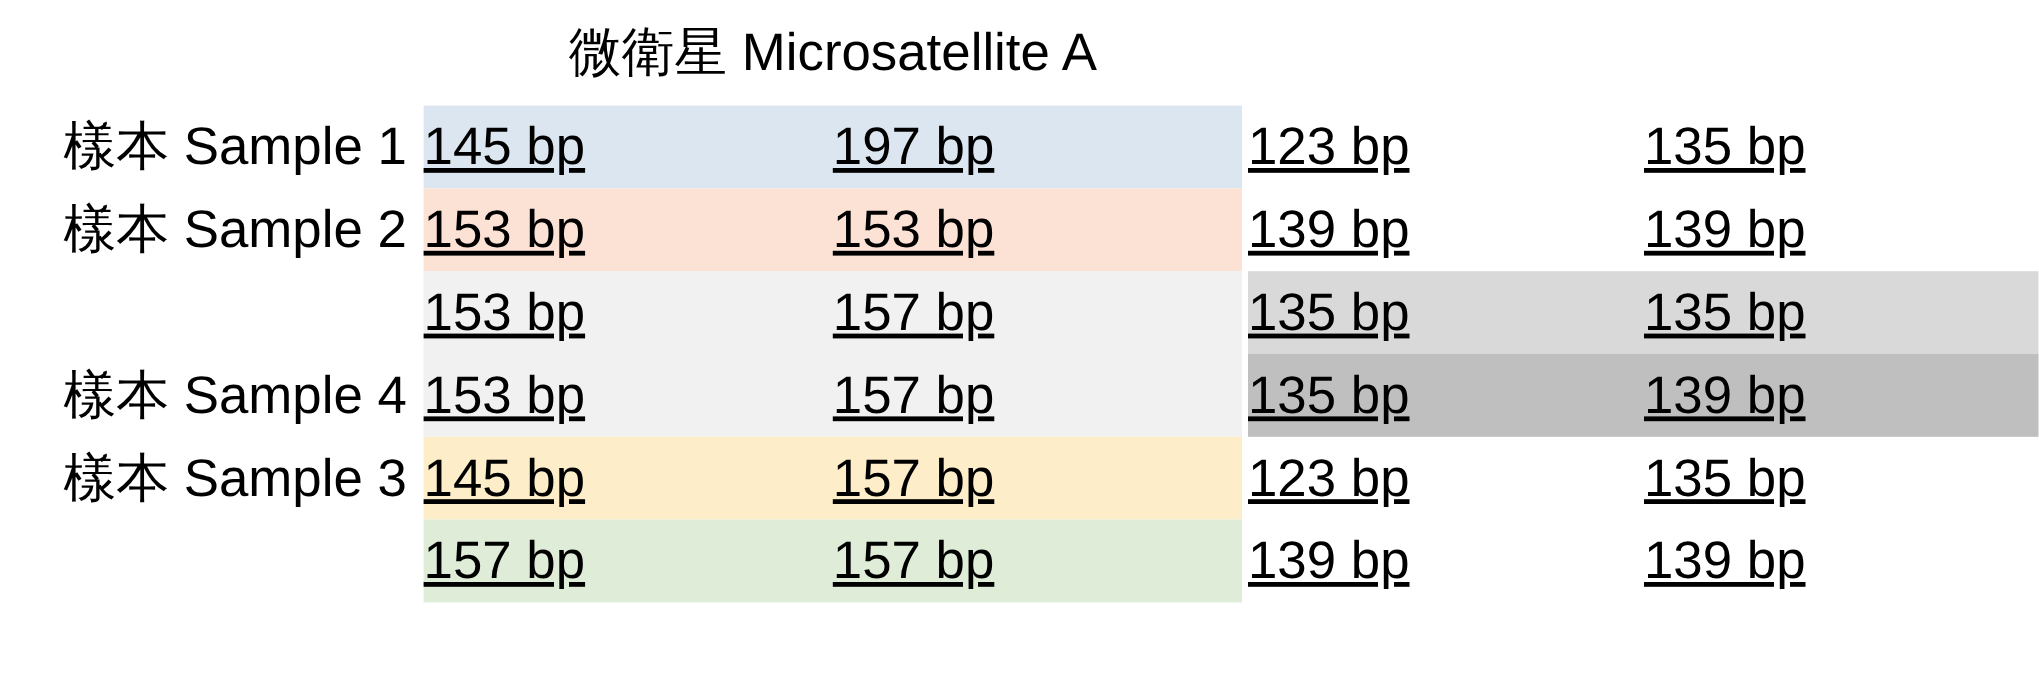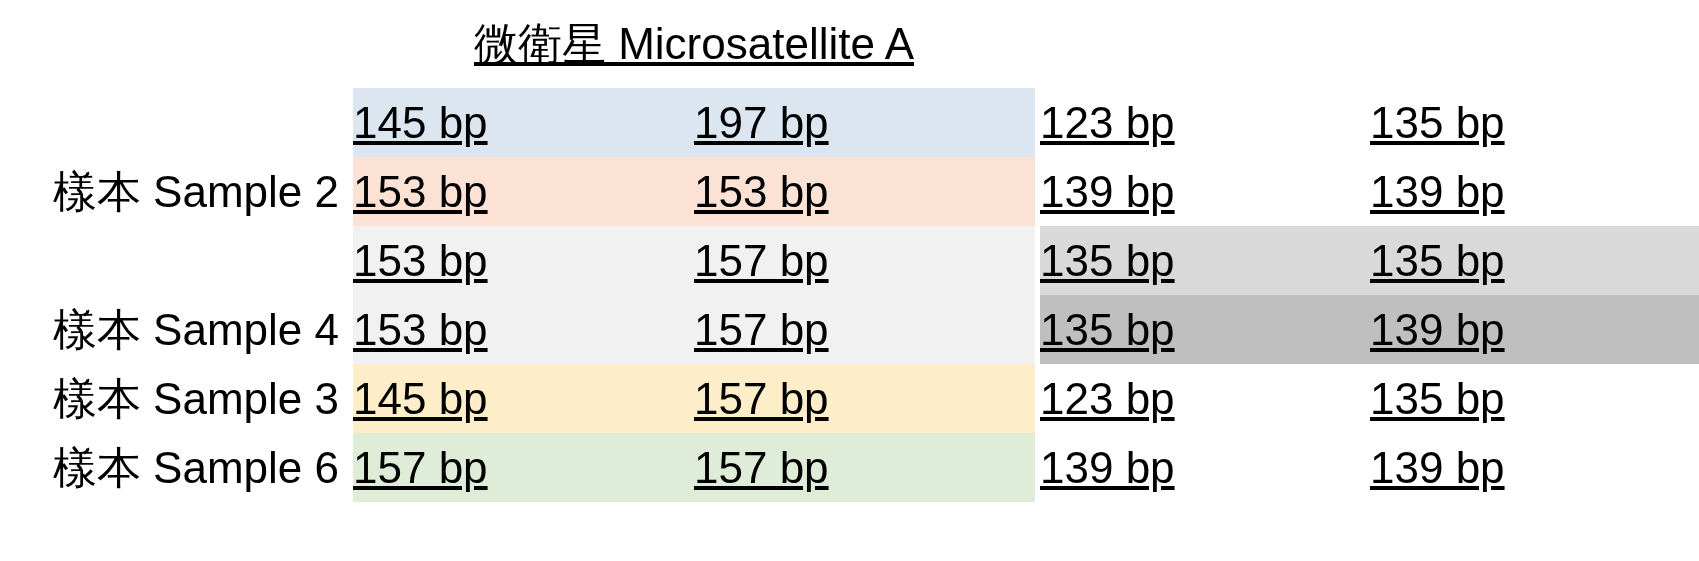--- a/index.html
+++ b/index.html
@@ -44,21 +44,21 @@
     line-height: 1;
     white-space: nowrap;
   }
   .hdr {
     font-size: 44px;
     line-height: 1;
     white-space: nowrap;
     text-align: center;
     align-self: center;
   }
-  .hdr-a { grid-column: 2 / span 2; grid-row: 1; text-decoration: underline; }
+  .hdr-a { grid-column: 2 / span 2; grid-row: 1; }
   .hdr-b { grid-column: 5 / span 2; grid-row: 1; }
 
   .rowlabel {
     grid-column: 1;
     text-align: right;
     padding-right: 14px;
   }
   .val {
     text-align: left;
     text-decoration: underline;
@@ -78,20 +78,21 @@
       <div class="band band-a" style="top: 295px; height: 69px; background: rgb(241, 241, 241);"></div>
       <div class="band band-b" style="top: 295px; height: 69px; background: rgb(191, 191, 191);"></div>
       <div class="band band-a" style="top: 364px; height: 69px; background: rgb(253, 237, 201);"></div>
       <div class="band band-a" style="top: 433px; height: 69px; background: rgb(223, 237, 216);"></div>
     </div>
 
   <div class="grid">
 
     <div class="hdr hdr-a">微衛星 Microsatellite A</div>
 
+    <div class="cell rowlabel" style="grid-row:2">樣本 Sample 1</div>
     <div class="cell val" style="grid-row:2; grid-column:2">145 bp</div>
     <div class="cell val" style="grid-row:2; grid-column:3">197 bp</div>
     <div class="spacer" style="grid-row:2"></div>
     <div class="cell val" style="grid-row:2; grid-column:5">123 bp</div>
     <div class="cell val" style="grid-row:2; grid-column:6">135 bp</div>
 
     <div class="cell rowlabel" style="grid-row:3">樣本 Sample 2</div>
     <div class="cell val" style="grid-row:3; grid-column:2">153 bp</div>
     <div class="cell val" style="grid-row:3; grid-column:3">153 bp</div>
     <div class="spacer" style="grid-row:3"></div>
@@ -111,21 +112,20 @@
     <div class="cell val" style="grid-row:5; grid-column:5">135 bp</div>
     <div class="cell val" style="grid-row:5; grid-column:6">139 bp</div>
 
     <div class="cell rowlabel" style="grid-row:6">樣本 Sample 3</div>
     <div class="cell val" style="grid-row:6; grid-column:2">145 bp</div>
     <div class="cell val" style="grid-row:6; grid-column:3">157 bp</div>
     <div class="spacer" style="grid-row:6"></div>
     <div class="cell val" style="grid-row:6; grid-column:5">123 bp</div>
     <div class="cell val" style="grid-row:6; grid-column:6">135 bp</div>
 
-    <div class="cell rowlabel" style="grid-row:7">樣本 Sample 6</div>
     <div class="cell val" style="grid-row:7; grid-column:2">157 bp</div>
     <div class="cell val" style="grid-row:7; grid-column:3">157 bp</div>
     <div class="spacer" style="grid-row:7"></div>
     <div class="cell val" style="grid-row:7; grid-column:5">139 bp</div>
     <div class="cell val" style="grid-row:7; grid-column:6">139 bp</div>
 
   </div>
 </div>
 
 </body></html>

